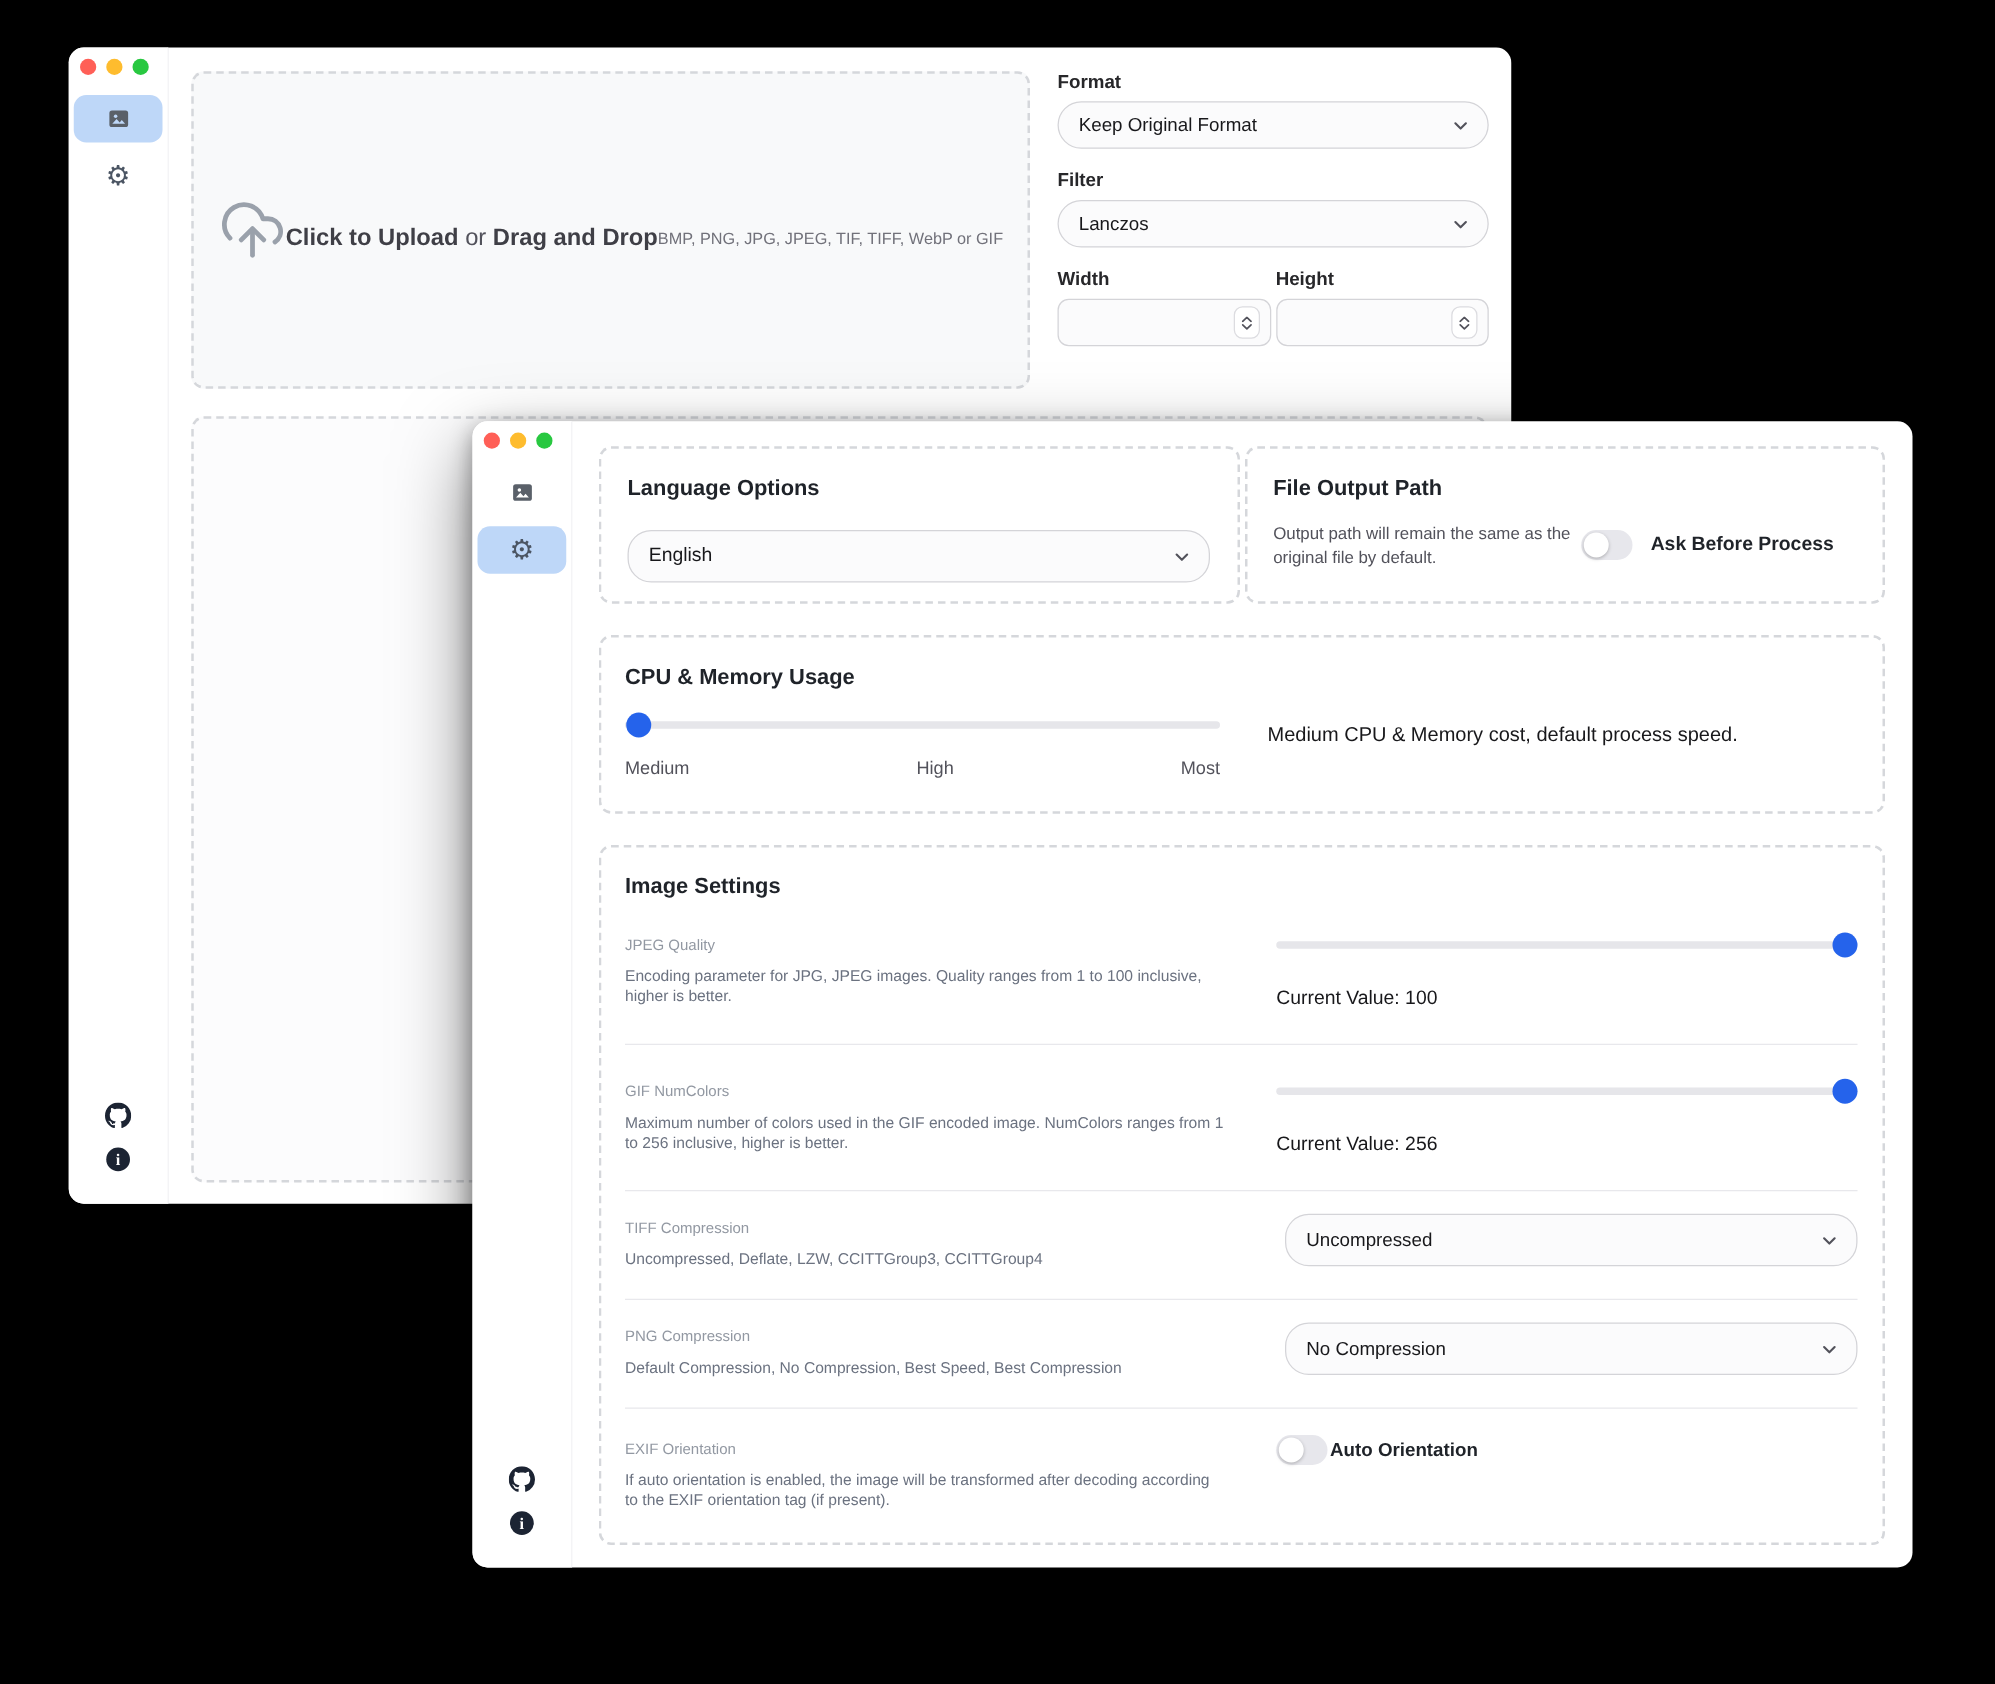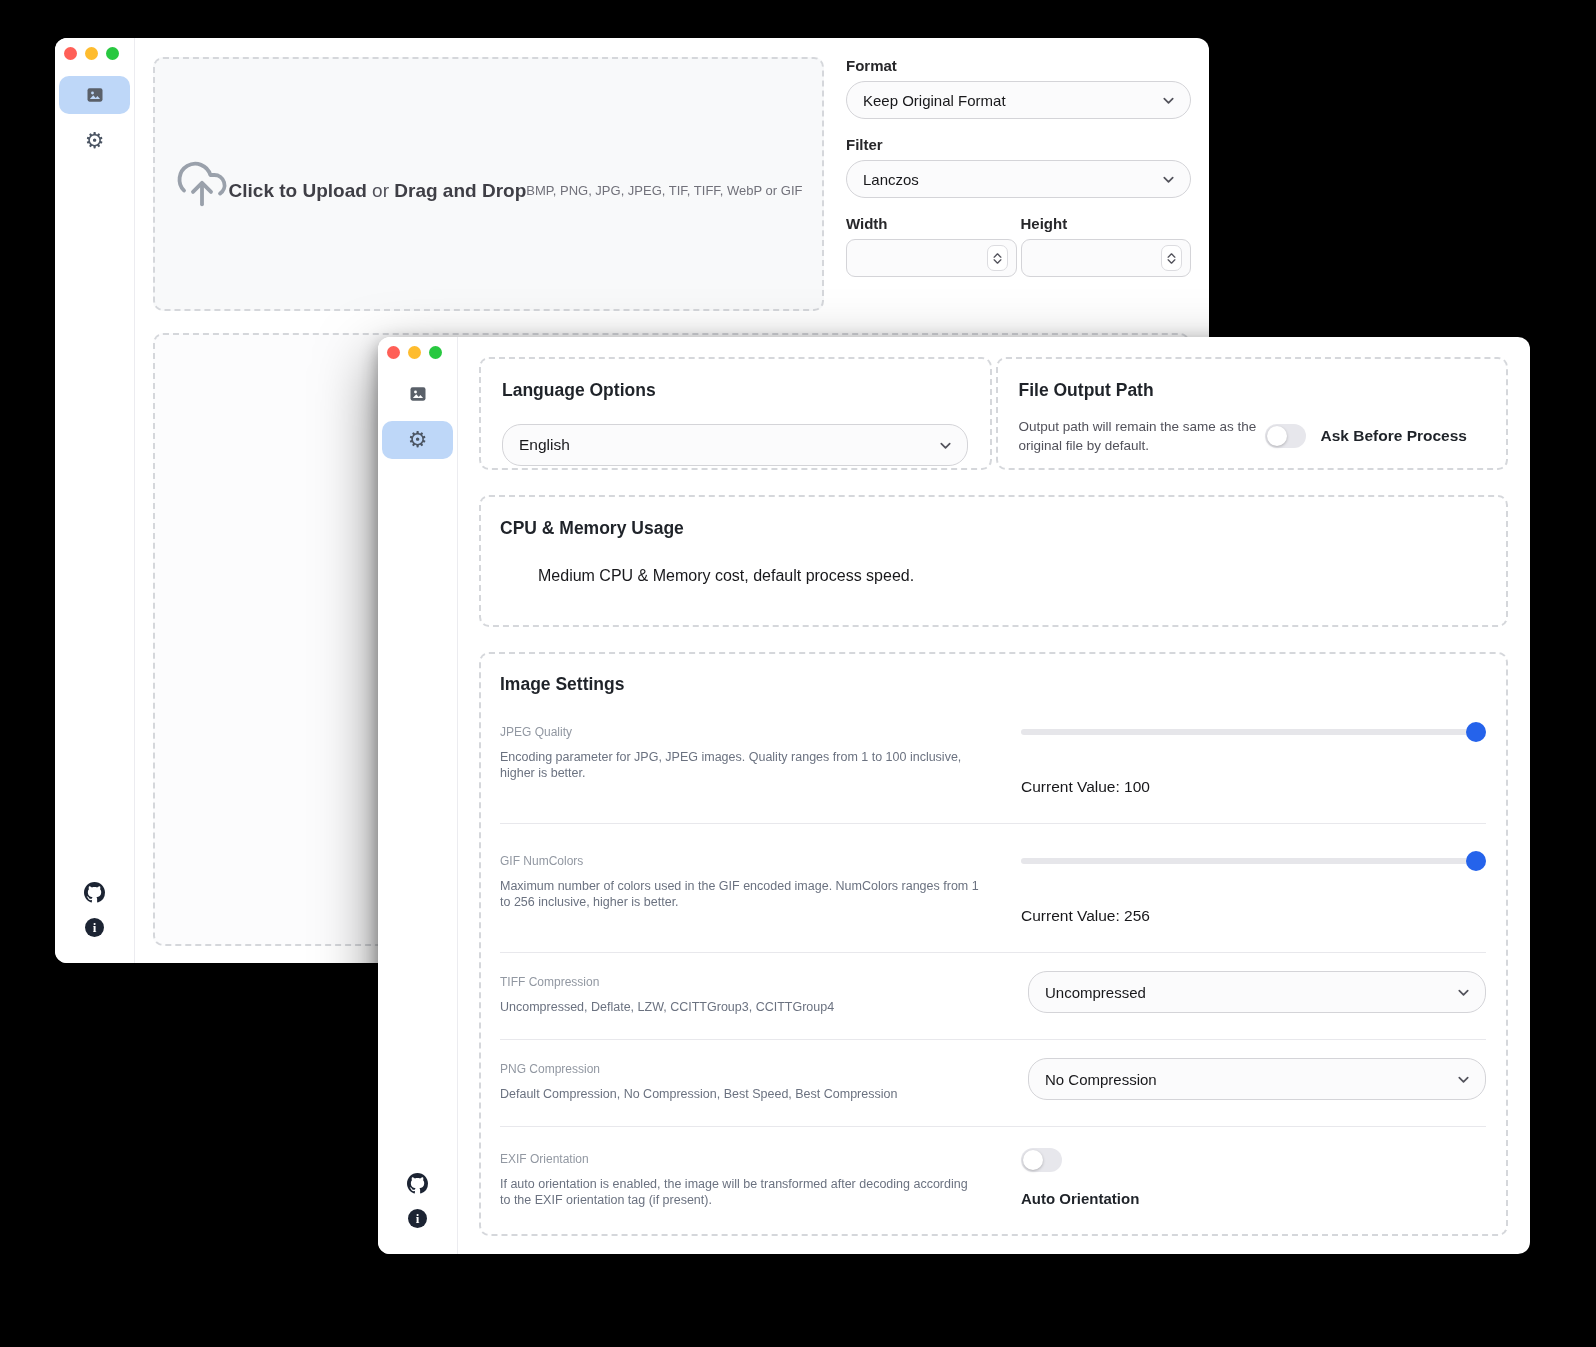--- a/index.html
+++ b/index.html
@@ -149,23 +149,23 @@
   .is-row { display:flex; align-items:flex-start; border-bottom:1px solid #e8e8ec; }
   .is-row.last { border-bottom:none; }
   .is-row.r-slider { padding:26px 0 27px; }
   .is-row.r-select { padding:18px 0 24px;gap:48px; }
   .is-row.r-toggle { padding:21px 0 26px; }
   .is-left { flex:0 0 480px; }
   .is-title { font-size:12px; color:#9298a2; line-height:22px; }
   .is-desc  { margin-top:6px; font-size:12.5px; line-height:16px; color:#6b7280; }
   .is-right { margin-left:auto; width:465px; }
   .is-right .slider { margin-top:1px; }
-  .current-value { margin-top:36px; font-size:15.5px; color:#18181b; }
+  .current-value { margin-top:24px; font-size:15.5px; color:#18181b; }
   .is-right .select { height:42px; font-size:15px; }
-  .is-toggle-group { display:flex; align-items:flex-start; gap:18px;flex-direction:column; }
+  .is-toggle-group { display:flex; align-items:center; gap:2px; }
   .is-toggle-group .toggle-label { font-size:15px; }
 
   svg { display:block; }
 </style>
 </head>
 <body>
 
 <div class="window back">
   <div class="lights">
     <span class="light red"></span>
@@ -323,20 +323,31 @@
               </span>
             <span class="toggle-label">Ask Before Process</span>
           </div>
         </div>
       </div>
     </div>
 
     <div class="panel dashed-box cpu-panel">
       <div class="panel-title">CPU &amp; Memory Usage</div>
       <div class="cpu-body">
+        <div class="cpu-slider-col">
+          <div class="slider">
+            <span class="track"></span>
+            <span class="thumb at-start"></span>
+          </div>
+          <div class="cpu-ticks">
+            <span class="cpu-tick">Medium</span>
+            <span class="cpu-tick">High</span>
+            <span class="cpu-tick">Most</span>
+          </div>
+        </div>
         <div class="cpu-status">Medium CPU &amp; Memory cost, default process speed.</div>
       </div>
     </div>
 
     <div class="panel dashed-box is-panel">
       <div class="panel-title">Image Settings</div>
 
       <div class="is-row r-slider">
         <div class="is-left">
           <div class="is-title">JPEG Quality</div>

